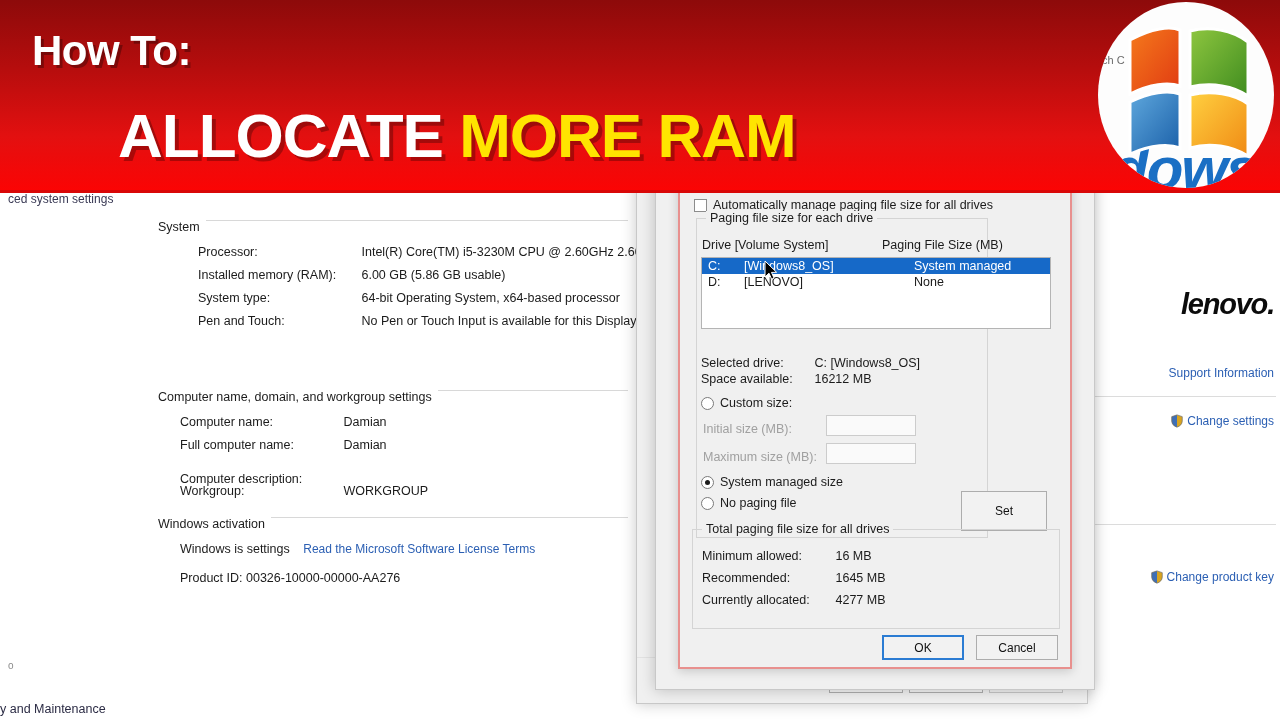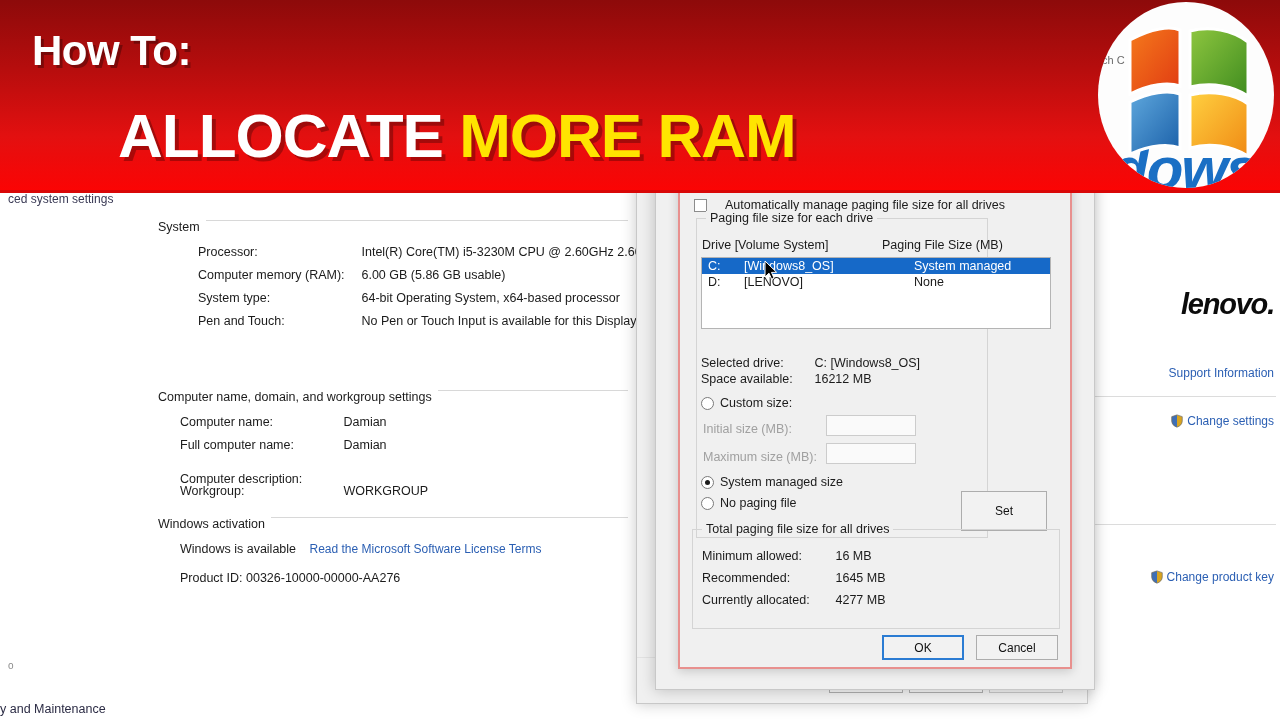--- a/index.html
+++ b/index.html
@@ -76,21 +76,21 @@
 
   
   #vmdlg {
     position: absolute; left: 678px; top: 148px; width: 394px; height: 521px;
     background: #f0f0f0;
     border: 2px solid #e8908e;
     box-shadow: 0 2px 10px rgba(0,0,0,0.18);
   }
   #vmdlg .inner { position: absolute; inset: 0; }
 
-  .chk-row { position: absolute; display: flex; align-items: center; gap: 18px; }
+  .chk-row { position: absolute; display: flex; align-items: center; gap: 6px; }
   .chkbox {
     width: 13px; height: 13px; border: 1px solid #8c8c8c; background: #fff; flex: none;
   }
   .chk-label { font-size: 12.5px; color: #1b1b1b; white-space: nowrap; }
 
   .fieldset {
     position: absolute; border: 1px solid #d4d4d4;
   }
   .fieldset > .legend {
     position: absolute; top: -8px; left: 9px; padding: 0 4px;
@@ -187,21 +187,21 @@
       <div class="grp" style="left:158px; top:24px; width:470px;">
         <span class="grp-label">System</span>
         <span class="grp-rule"></span>
       </div>
 
       <div class="row" style="left:198px; top:49px;">
         <span class="k">Processor:</span>
         <span class="v">Intel(R) Core(TM) i5-3230M CPU @ 2.60GHz   2.60 GHz</span>
       </div>
       <div class="row" style="left:198px; top:72px;">
-        <span class="k">Computer memory (RAM):</span>
+        <span class="k">Installed memory (RAM):</span>
         <span class="v">6.00 GB (5.86 GB usable)</span>
       </div>
       <div class="row" style="left:198px; top:95px;">
         <span class="k">System type:</span>
         <span class="v">64-bit Operating System, x64-based processor</span>
       </div>
       <div class="row" style="left:198px; top:118px;">
         <span class="k">Pen and Touch:</span>
         <span class="v">No Pen or Touch Input is available for this Display</span>
       </div>
@@ -227,21 +227,21 @@
         <span class="k">Workgroup:</span>
         <span class="v">WORKGROUP</span>
       </div>
 
       <div class="grp" style="left:158px; top:321px; width:470px;">
         <span class="grp-label">Windows activation</span>
         <span class="grp-rule"></span>
       </div>
 
       <div class="row" style="left:180px; top:346px;">
-        <span>Windows is available</span>
+        <span>Windows is settings</span>
         <span class="link" style="margin-left:10px;">Read the Microsoft Software License Terms</span>
       </div>
       <div class="row" style="left:180px; top:375px;">
         <span>Product ID:  00326-10000-00000-AA276</span>
       </div>
     </div>
 
     <div class="rail">
       <div class="lenovo">lenovo.</div>
 

